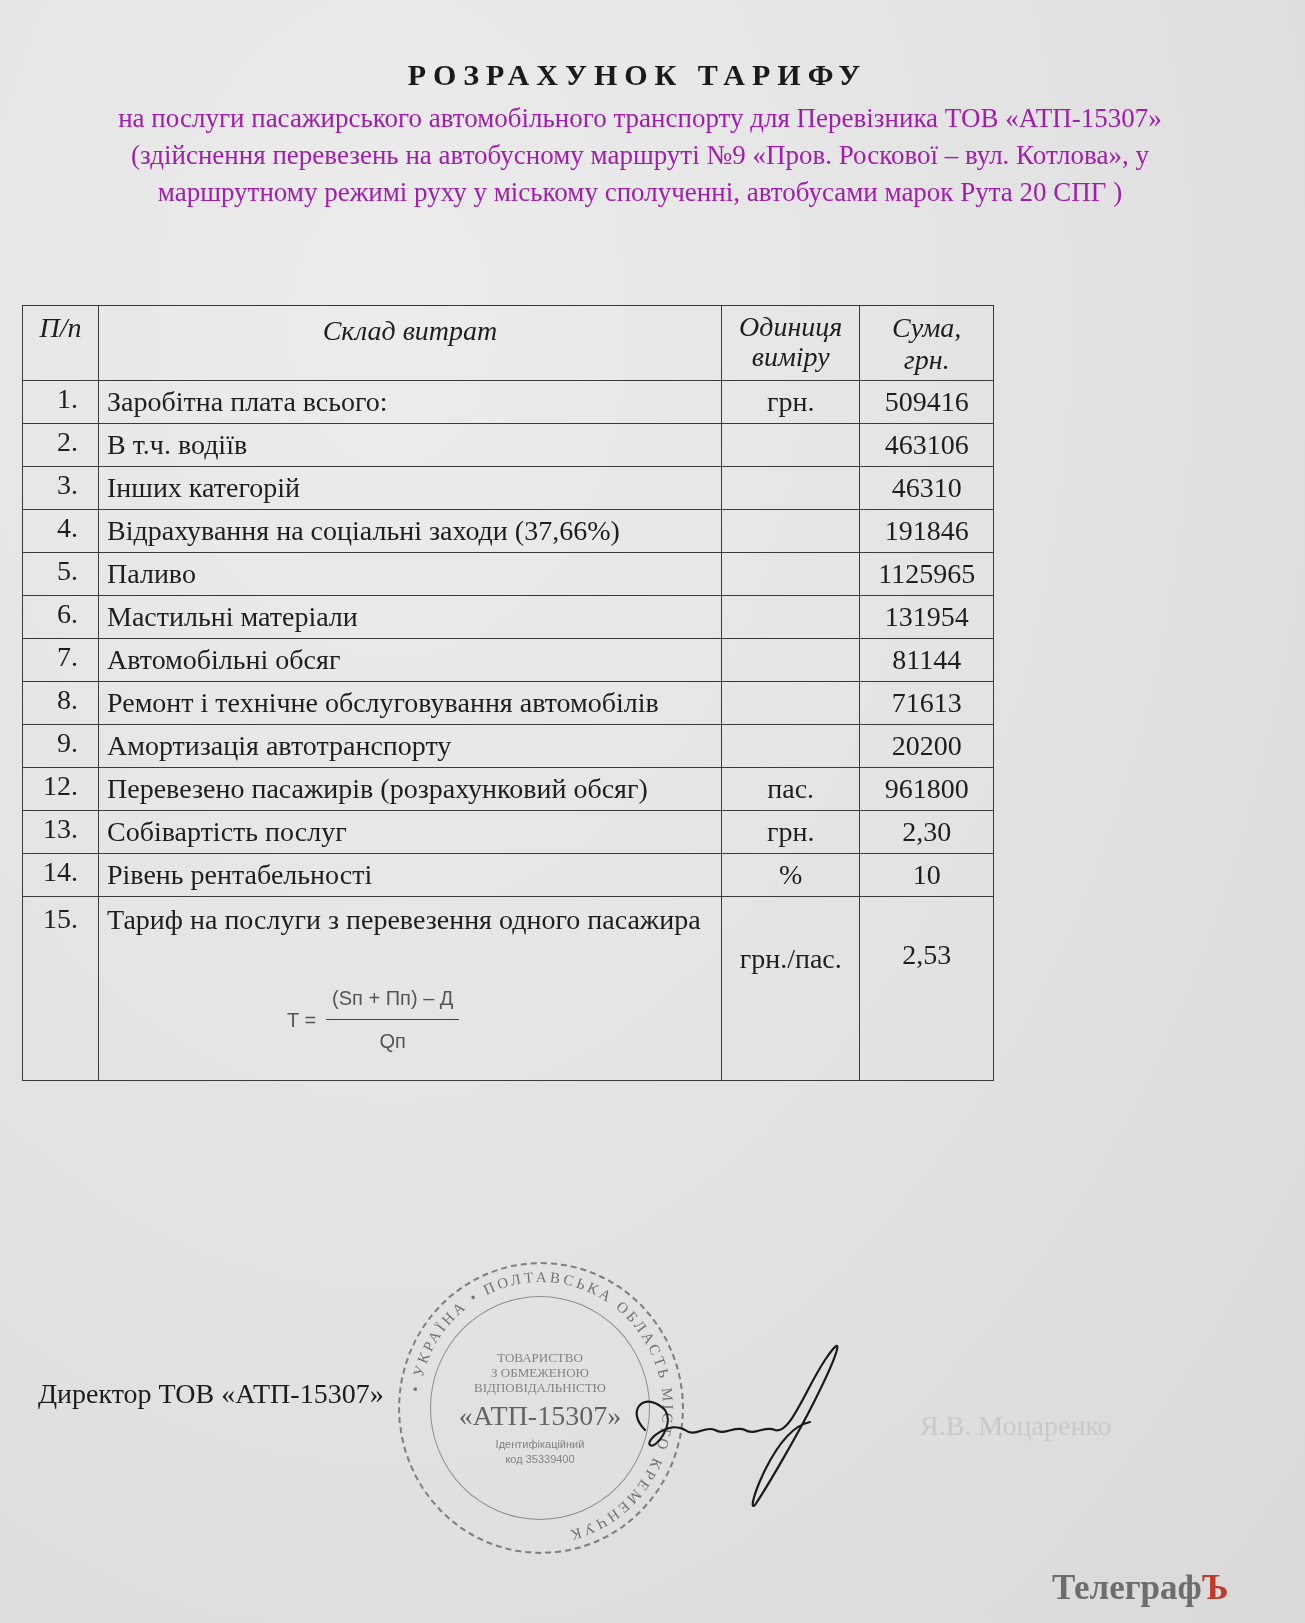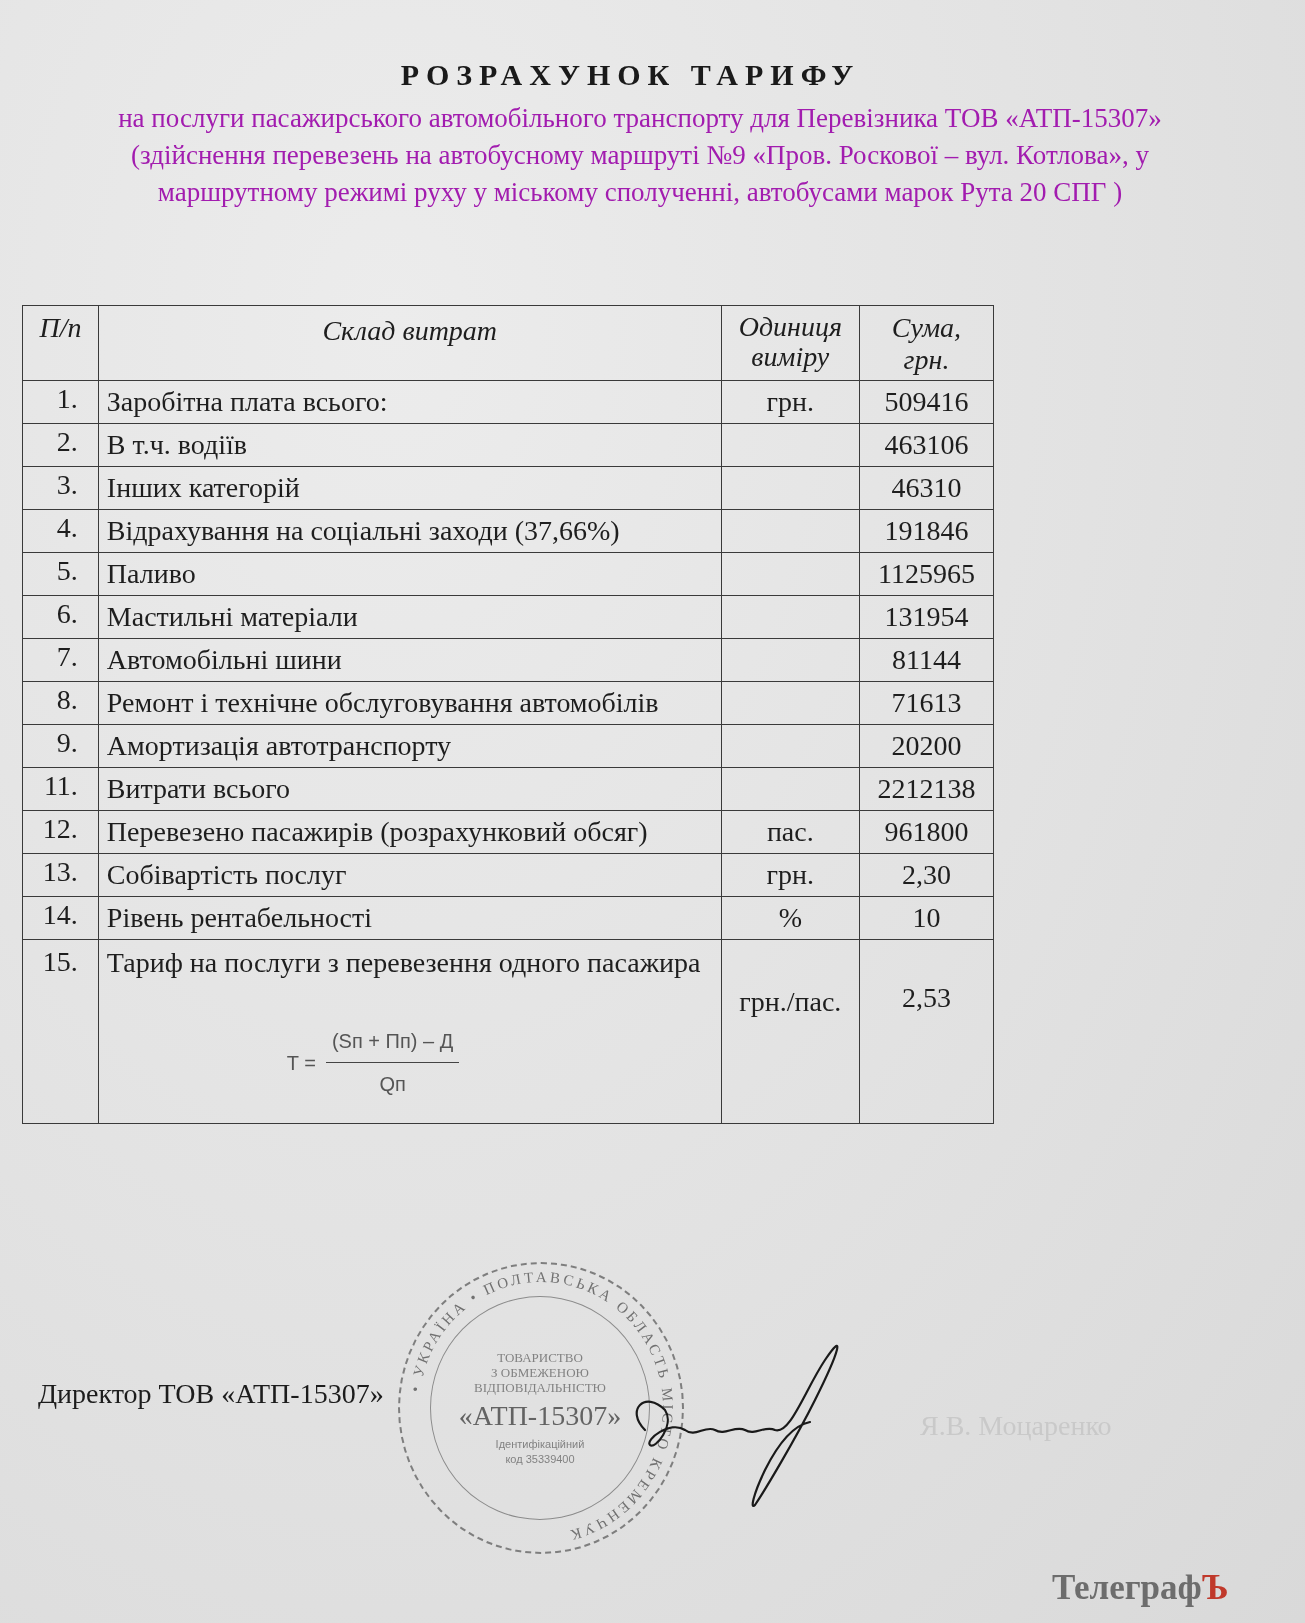--- a/index.html
+++ b/index.html
@@ -3,21 +3,21 @@
 <meta charset="utf-8">
 <style>
   html, body { margin:0; padding:0; }
   body {
     width:1261px; height:1623px; position:relative; overflow:hidden;
     background:#e3e3e3;
     background-image: radial-gradient(ellipse at 30% 20%, #ececec 0%, #e2e2e2 55%, #d9d9d9 100%);
     font-family:"Liberation Serif", serif; color:#1c1c1c;
   }
   .title {
-    position:absolute; left:0; width:1261px; top:58px; text-align:center;
+    position:absolute; left:7px; width:1261px; top:58px; text-align:center;
     font-size:30px; font-weight:bold; letter-spacing:7px; color:#1a1a1a;
   }
   .subtitle {
     position:absolute; left:70px; width:1140px; top:100px; text-align:center;
     font-size:27px; line-height:37px; color:#a21caf;
   }
   table.tariff {
     position:absolute; left:22px; top:305px; width:972px;
     border-collapse:collapse; font-size:28px; color:#1e1e1e;
   }
@@ -113,41 +113,35 @@
       <td class="c-sum">1125965</td>
     </tr>
     <tr class="r">
       <td class="c-num">6.</td>
       <td class="c-name">Мастильні матеріали</td>
       <td class="c-unit"></td>
       <td class="c-sum">131954</td>
     </tr>
     <tr class="r">
       <td class="c-num">7.</td>
-      <td class="c-name">Автомобільні шини</td>
+      <td class="c-name">Автомобільні обсяг</td>
       <td class="c-unit"></td>
       <td class="c-sum">81144</td>
     </tr>
     <tr class="r">
       <td class="c-num">8.</td>
       <td class="c-name">Ремонт і технічне обслуговування автомобілів</td>
       <td class="c-unit"></td>
       <td class="c-sum">71613</td>
     </tr>
     <tr class="r">
       <td class="c-num">9.</td>
       <td class="c-name">Амортизація автотранспорту</td>
       <td class="c-unit"></td>
       <td class="c-sum">20200</td>
-    </tr>
-    <tr class="r">
-      <td class="c-num">11.</td>
-      <td class="c-name">Витрати всього</td>
-      <td class="c-unit"></td>
-      <td class="c-sum">2212138</td>
     </tr>
     <tr class="r">
       <td class="c-num">12.</td>
       <td class="c-name">Перевезено пасажирів (розрахунковий обсяг)</td>
       <td class="c-unit">пас.</td>
       <td class="c-sum">961800</td>
     </tr>
     <tr class="r">
       <td class="c-num">13.</td>
       <td class="c-name">Собівартість послуг</td>

